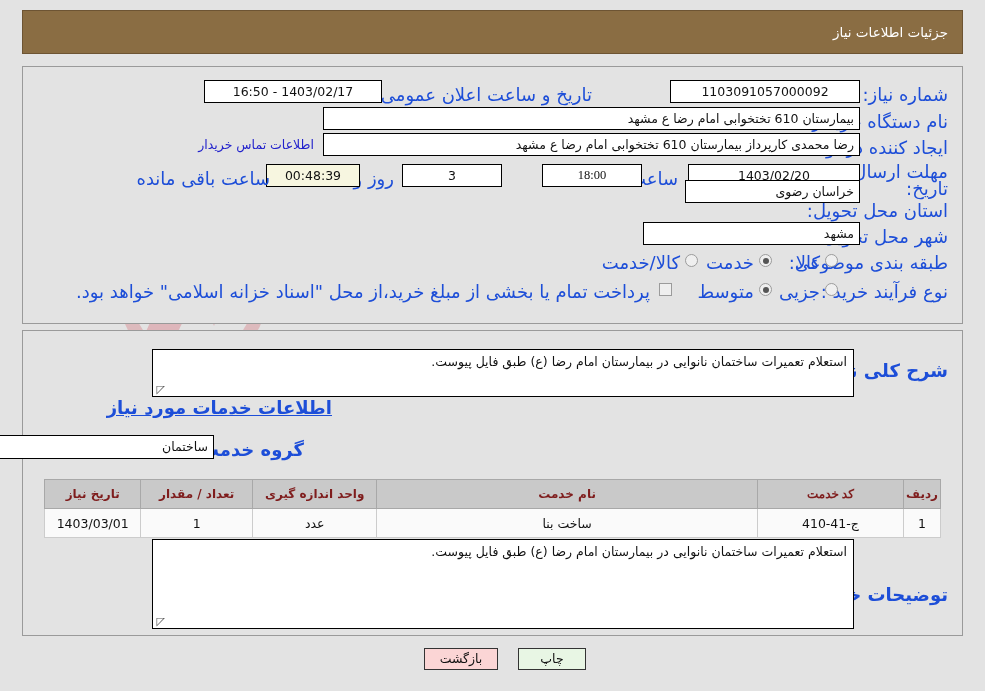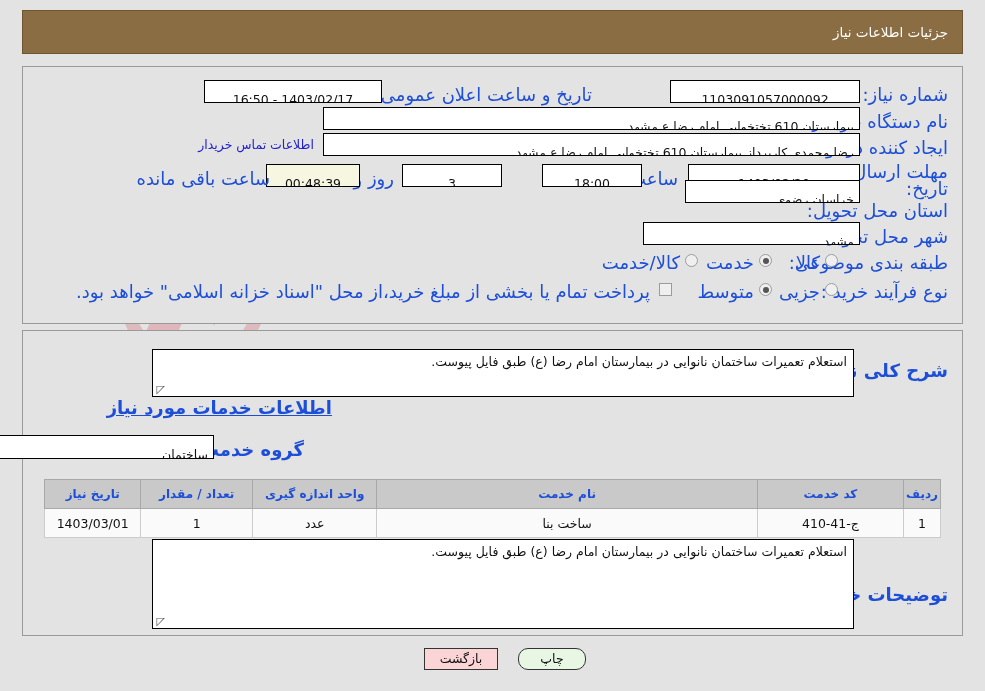--- a/index.html
+++ b/index.html
@@ -50,21 +50,21 @@
   #panel-top{left:22px;top:66px;width:941px;height:258px;}
   #panel-bottom{left:22px;top:330px;width:941px;height:306px;}
 
   .lbl{position:absolute;color:#1d4ed8;white-space:nowrap;font-size:18px;}
   .lbl.b{font-weight:bold;}
   .fld{
     position:absolute;box-sizing:border-box;
     background:#ffffff;border:1px solid #000000;
     height:23px;line-height:21px;
     font-size:12.5px;color:#111;
-    padding:8px 5px;
+    padding:0 5px;
     white-space:nowrap;overflow:hidden;
   }
   .fld.center{text-align:center;}
   .fld.right{text-align:right;}
   .fld.cream{background:#f7f6e0;text-align:center;}
   .link{
     position:absolute;color:#2222cc;font-size:12.5px;white-space:nowrap;
     cursor:pointer;
   }
   .radio{
@@ -91,35 +91,35 @@
     position:absolute;left:2px;bottom:1px;width:10px;height:10px;
     color:#555;font-size:11px;line-height:10px;
   }
   
   #items-table{
     position:absolute;left:44px;top:479px;width:897px;
     border-collapse:collapse;font-size:12.5px;z-index:2;
   }
   #items-table th{
     background:#c9c9c9;border:1px solid #a8a8a8;
-    font-weight:bold;color:#1d4ed8;height:26px;
+    font-weight:bold;color:#7f1d1d;height:26px;
     text-align:center;font-size:12px;
   }
   #items-table td{
     background:#fafafa;border:1px solid #cccccc;
     height:26px;text-align:center;color:#111;
   }
   
   .btn{
     position:absolute;box-sizing:border-box;
     border:1px solid #333;height:22px;line-height:20px;
     text-align:center;font-size:12.5px;cursor:pointer;
     padding:0 10px;
   }
-  #btn-print{background:#e8f6e4;color:#111;left:518px;top:648px;width:68px;border-radius:10px;}
+  #btn-print{background:#e8f6e4;color:#111;left:518px;top:648px;width:68px;}
   #btn-back{background:#fbd5d5;color:#111;left:424px;top:648px;width:74px;}
 </style>
 </head>
 <body>
 
 <div id="watermark">
   <svg class="wm-shield" width="150" height="175" viewBox="0 0 150 175">
     <path d="M75 6 L142 30 V92 C142 130 110 158 75 169 C40 158 8 130 8 92 V30 Z" fill="none" stroke="rgba(214,120,130,0.38)" stroke-width="13"></path>
     <path d="M62 52 L96 52 L58 132 L26 132 Z" fill="rgba(214,120,130,0.42)"></path>
     <path d="M96 52 L128 52 L96 122 L80 92 Z" fill="rgba(214,120,130,0.30)"></path>
@@ -144,21 +144,21 @@
 
   <span class="lbl" style="right:14px;top:70px;">ایجاد کننده درخواست:</span>
   <div class="fld right" style="right:102px;top:66px;width:537px;">رضا محمدی کارپرداز بیمارستان 610 تختخوابی امام رضا ع  مشهد</div>
   <span class="link" style="right:648px;top:70px;">اطلاعات تماس خریدار</span>
 
   <span class="lbl" style="right:14px;top:94px;">مهلت ارسال پاسخ: تا</span>
   <span class="lbl" style="right:14px;top:111px;">تاریخ:</span>
 
   <div class="fld center" style="right:102px;top:97px;width:172px;">1403/02/20</div>
   <span class="lbl" style="right:284px;top:101px;">ساعت</span>
-  <div class="fld center" style="right:320px;top:97px;width:100px;">18:00</div>
+  <div class="fld center" style="right:320px;top:97px;width:100px;font-family:Liberation Serif, serif;">18:00</div>
 
   <div class="fld center" style="right:460px;top:97px;width:100px;">3</div>
   <span class="lbl" style="right:568px;top:101px;margin-left:41px;">روز و</span>
   <div class="fld cream" style="right:602px;top:97px;width:94px;">00:48:39</div>
   <span class="lbl" style="right:692px;top:101px;">ساعت باقی مانده</span>
 
   <span class="lbl" style="right:14px;top:133px;">استان محل تحویل:</span>
   <div class="fld right" style="right:102px;top:113px;width:175px;">خراسان رضوی</div>
 
   <span class="lbl" style="right:14px;top:159px;">شهر محل تحویل:</span>
@@ -204,21 +204,21 @@
   <div class="ta" style="right:108px;top:208px;width:702px;height:90px;">
     <span>استعلام تعمیرات ساختمان نانوایی در بیمارستان امام رضا (ع) طبق فایل پیوست.</span>
     <span class="grip">◸</span>
   </div>
 </div>
 
 <table id="items-table">
   <thead>
     <tr>
       <th style="width:34px;">ردیف</th>
-      <th style="width:146px;">کد خدمت</th>
+      <th style="width:146px;font-family:Liberation Serif, serif;">کد خدمت</th>
       <th style="width:388px;">نام خدمت</th>
       <th style="width:124px;">واحد اندازه گیری</th>
       <th style="width:111px;">تعداد / مقدار</th>
       <th style="width:94px;">تاریخ نیاز</th>
     </tr>
   </thead>
   <tbody>
     <tr>
       <td>1</td>
       <td>ج-41-410</td>

